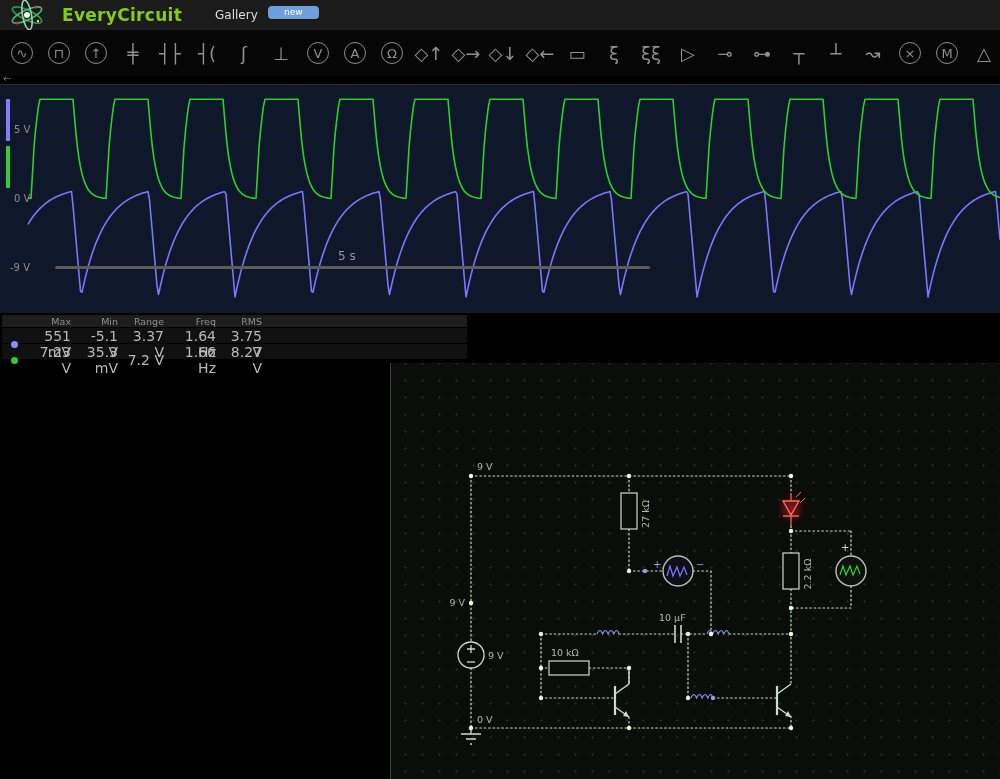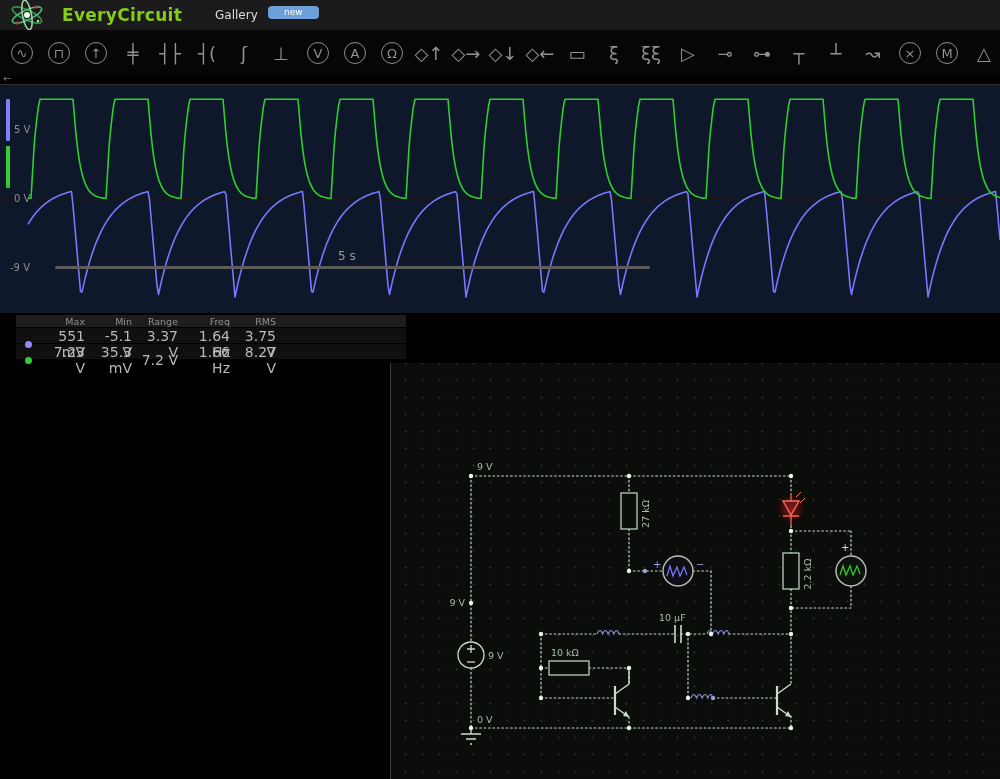--- a/index.html
+++ b/index.html
@@ -24,21 +24,21 @@
   
   .scope{position:absolute;left:0;top:85px;width:1000px;height:228px;background:#0f172a}
   .gridline{position:absolute;left:0;width:1000px;height:1px;background:#161616}
   .scopesvg{position:absolute;left:0;top:0}
   .ylabel{position:absolute;font-size:10px;color:#8d8d8d}
   .chanbar{position:absolute;width:4px;border-radius:1px}
   .timebar{position:absolute;left:55px;top:181px;width:595px;height:3px;background:#5c5c5c;border-radius:2px;cursor:pointer}
   .timelabel{position:absolute;left:338px;top:164px;font-size:12px;color:#9a9a9a}
 
   
-  .meas{position:absolute;left:16px;top:315px;width:390px}
+  .meas{position:absolute;left:2px;top:315px;width:465px}
   .mrow{display:grid;grid-template-columns:24px 51px 47px 46px 52px 46px 1fr;align-items:center;height:16px;font-size:14px;color:#b8b8b8;background:#101010;border-bottom:1px solid #000}
   .mhead{background:#1d1d1d;color:#8f8f8f;height:13px;font-size:9.5px}
   .mcell{text-align:right;padding-right:6px}
   .mdotwrap{display:flex;justify-content:center;align-items:center}
   .mdot{width:7px;height:7px;border-radius:50%}
 
   
   .canvas{position:absolute;left:390px;top:363px;width:610px;height:416px;background:#0b0d0b;border-left:1px solid #3e3e3e;
     background-image:radial-gradient(circle,#20261f 1px,transparent 1.3px);background-size:17px 17px;background-position:6px 9px;cursor:crosshair}
   .canvas svg{position:absolute;left:0;top:0}

